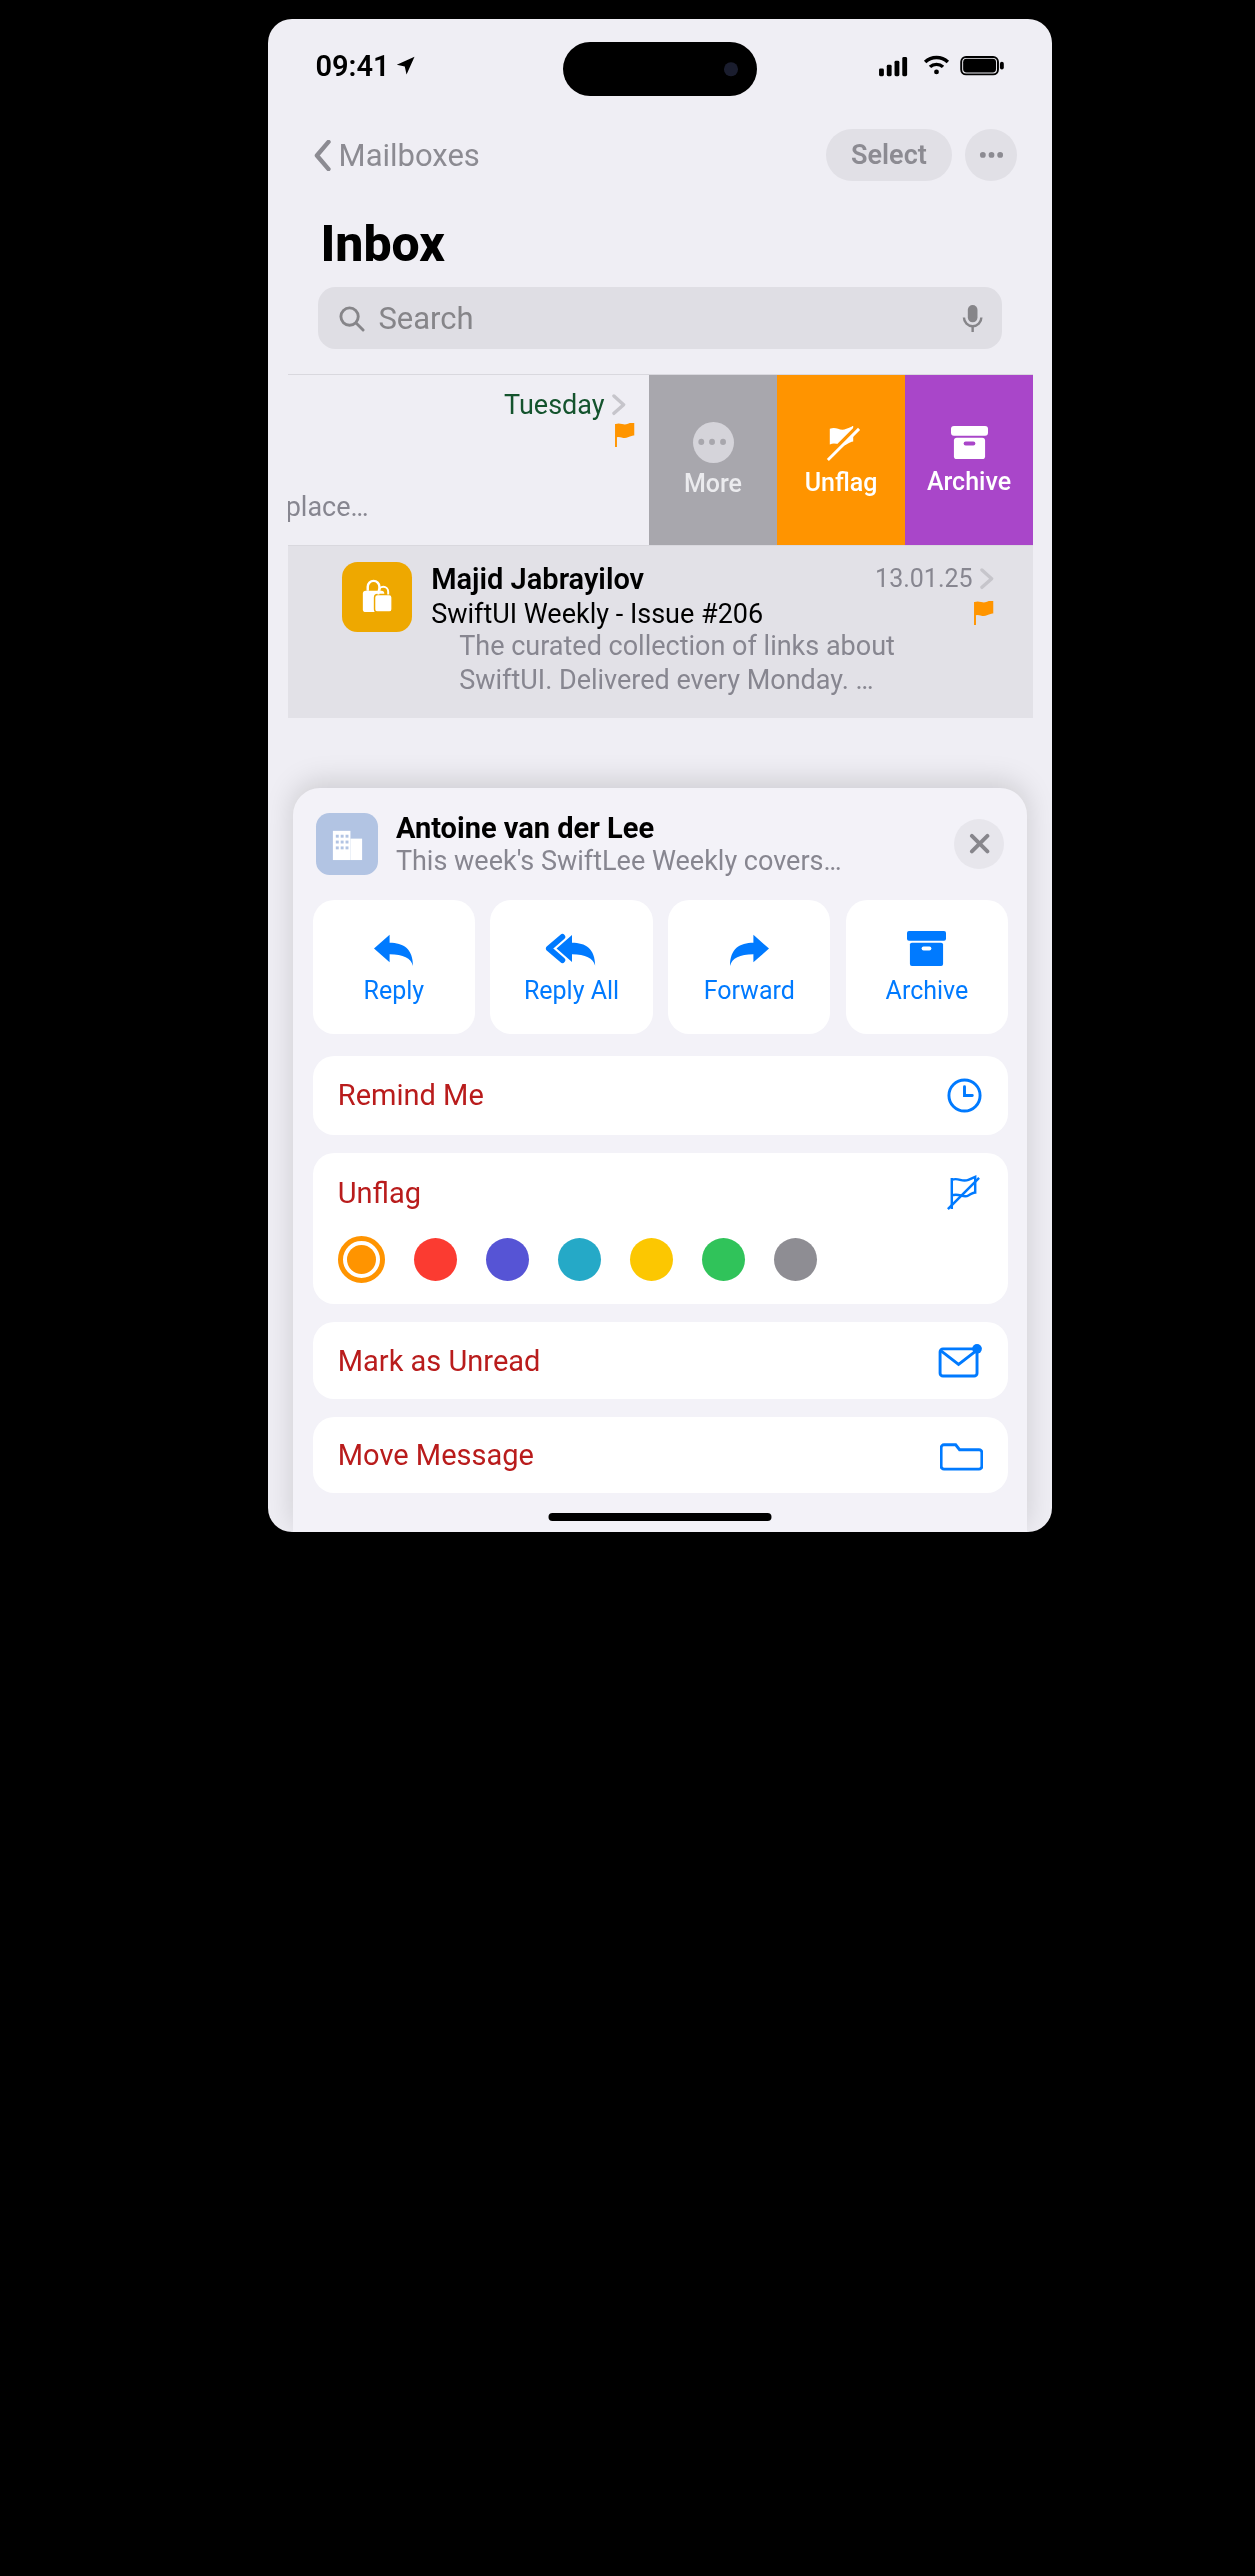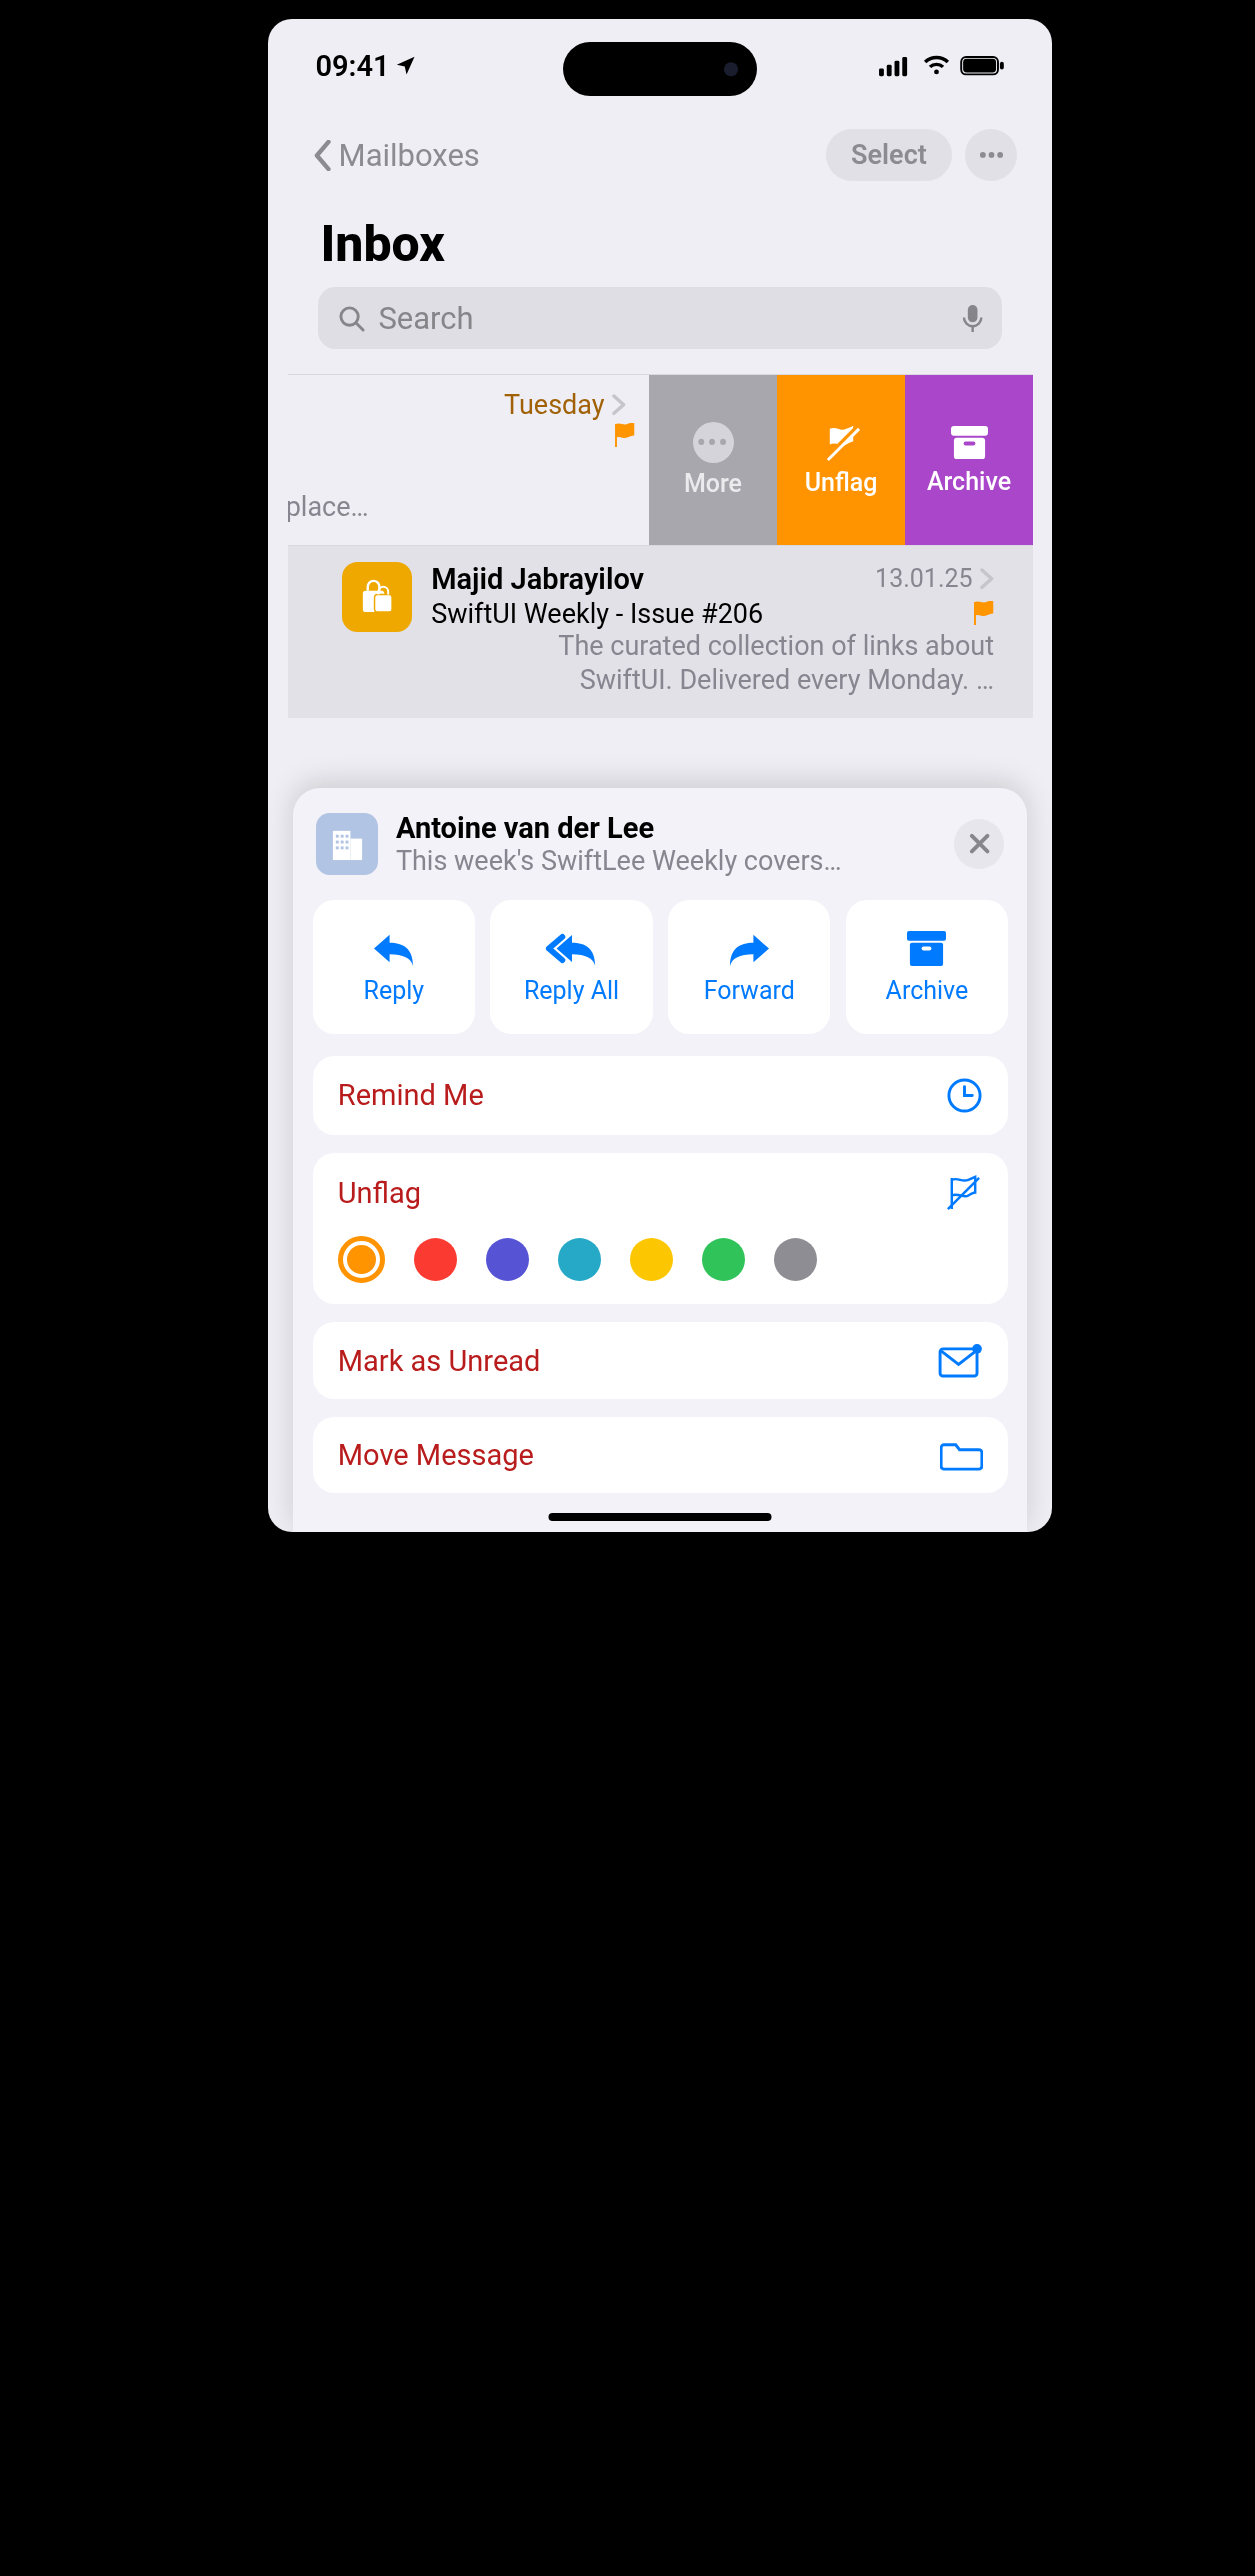--- a/index.html
+++ b/index.html
@@ -116,21 +116,21 @@
     position: absolute; left: -184px; top: 0; bottom: 0; width: 495px;
     padding-top: 13.6px;
     color: #444;
   }
   .swipe-content .sender { font-size: 29px; font-weight: 600; color: #000; }
   .swipe-content .subline { font-size: 27px; color: #000; margin-top: 1.9px; }
   .swipe-content .preview { font-size: 27px; color: #878690; line-height: 1.25; }
   .swipe-date {
     position: absolute; right: 407px; top: 13.6px;
     display: flex; align-items: center; gap: 7.8px;
-    font-size: 27px; color: #a16207;
+    font-size: 27px; color: #14532d;
   }
   .swipe-flag { position: absolute; right: 398px; top: 48px; color: #ff9500; }
   .swipe-actions {
     position: absolute; right: 0; top: 0; bottom: 0;
     display: flex;
   }
   .swipe-btn {
     width: 128px; display: flex; flex-direction: column;
     align-items: center; justify-content: center; gap: 5.8px;
     color: #fff; font-size: 25px; font-weight: 500;
@@ -155,21 +155,21 @@
     background: #e2e1e7;
   }
   .row1 { top: 526px; height: 173px; }
   .avatar {
     width: 70px; height: 70px; border-radius: 15.5px;
     display: flex; align-items: center; justify-content: center;
     flex: none;
   }
   .avatar.orange { background: #eea800; }
   .avatar.blue { background: #b2c4e3; }
-  .mail-col { flex: 1; min-width: 0; text-align: right; }
+  .mail-col { flex: 1; min-width: 0; }
   .mail-head { display: flex; justify-content: space-between; align-items: center; }
   .mail-sender { font-size: 29px; font-weight: 600; color: #000; }
   .mail-date { font-size: 25px; color: #878690; display: flex; align-items: center; gap: 7.8px; }
   .mail-subject { font-size: 27px; color: #000; margin-top: 1.9px; display: flex; justify-content: space-between; align-items: center; }
   .mail-preview { font-size: 27px; color: #878690; line-height: 1.25; margin-left: 28px; }
 
   
   .sheet {
     position: absolute;
     left: 25px; right: 25px; bottom: 0;

